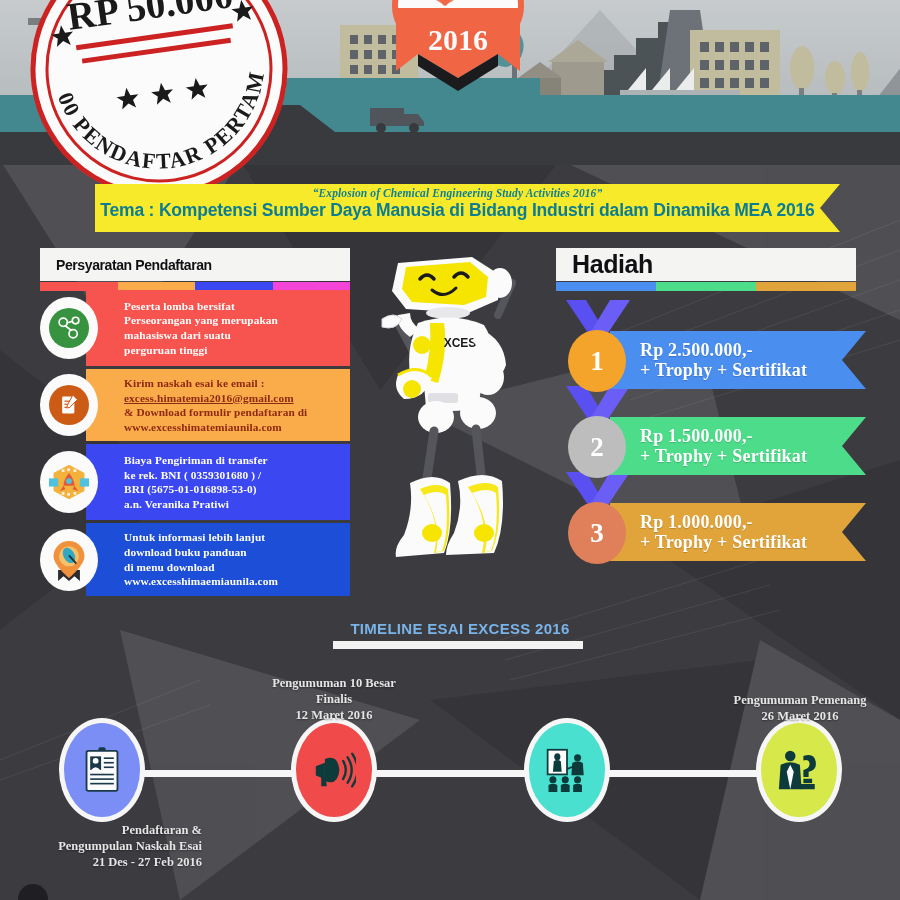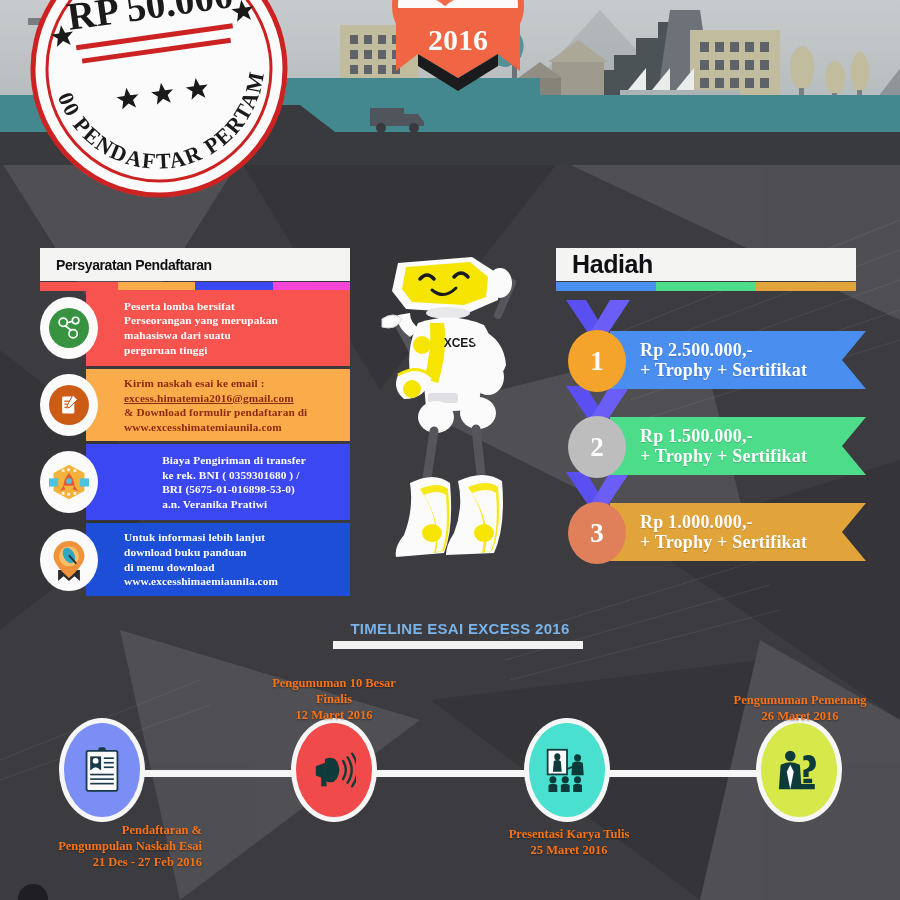--- a/index.html
+++ b/index.html
@@ -128,21 +128,21 @@
   .tl-node {
     position:absolute; width:86px; height:104px; border-radius:50%;
     background:#f6f6f6; z-index:2;
     display:flex; align-items:center; justify-content:center;
   }
   .tl-node-inner {
     width:76px; height:94px; border-radius:50%;
     display:flex; align-items:center; justify-content:center;
   }
   .tl-label {
-    position:absolute; text-align:center; color:#f97316;
+    position:absolute; text-align:center; color:#e5e5e5;
     font-family:"Liberation Serif", serif; font-weight:bold;
     font-size:12.5px; line-height:16px; z-index:3;
     text-shadow:0 1px 2px rgba(0,0,0,.4);
     white-space:nowrap;
   }
 
   .bg-poly { position:absolute; left:0; top:160px; width:900px; height:740px; z-index:0; }
 </style>
 </head>
 <body>
@@ -334,20 +334,24 @@
       <path d="M76 6 C112 6 136 29 136 60 C136 88 108 105 76 107 C44 105 16 88 16 60 C16 29 40 6 76 6 Z" fill="#fbfbfb"></path>
       <text x="76" y="34" text-anchor="middle" fill="#f2b21c" font-family="Liberation Sans, sans-serif" font-weight="bold" font-size="28" letter-spacing="-1">EXCESS</text>
       <path d="M48 28 L72 54 L62 60 L42 34 Z" fill="#f06543" opacity=".85"></path>
       <path d="M78 28 L54 54 L64 60 L84 34 Z" fill="#f06543" opacity=".85"></path>
       <path d="M14 62 L138 62 L138 125 L116 108 L76 132 L36 108 L14 125 Z" fill="#f06543"></path>
       <path d="M76 132 L116 108 L116 120 L76 145 L36 120 L36 108 Z" fill="#1b1b1e"></path>
       <text x="76" y="104" text-anchor="middle" fill="#fbfbfb" font-family="Liberation Serif, serif" font-weight="bold" font-size="30">2016</text>
     </svg>
   </div>
 
+  <div class="theme-banner">
+    <div class="theme-sub">“Explosion of Chemical Engineering Study Activities 2016”</div>
+    <div class="theme-main">Tema : Kompetensi Sumber Daya Manusia di Bidang Industri dalam Dinamika MEA 2016</div>
+  </div>
 
   <div class="sec-head" style="left:40px; top:248px; width:310px;">
     <div class="sec-title-bar">
       <span class="sec-title">Persyaratan Pendaftaran</span>
     </div>
     <div class="sec-colorbar">
       <span style="background:#f7544f"></span>
       <span style="background:#faab4a"></span>
       <span style="background:#3b47f0"></span>
       <span style="background:#f545d8"></span>
@@ -396,21 +400,21 @@
                 <line x1="11" y1="16" x2="21" y2="16"></line>
               <line x1="11" y1="20" x2="18" y2="20"></line>
             </g>
             <path d="M22 4 L28 10 L18 20 L14 21 L15 17 Z" fill="#fbfbfb" stroke="#cc5c15" stroke-width="1.3"></path>
           </svg>
         </div>
       </div>
     </div>
 
     <div class="req-row">
-      <div class="req-bar" style="background:#3b47f0; min-height:76px;justify-content:center;">
+      <div class="req-bar" style="background:#3b47f0; min-height:76px;">
         <div class="req-text" style="color:#ffffff;">
           <div>Biaya Pengiriman di transfer</div>
           <div>ke rek. BNI ( 0359301680 ) /</div>
           <div>BRI (5675-01-016898-53-0)</div>
           <div>a.n. Veranika Pratiwi</div>
         </div>
       </div>
       <div class="req-icon-wrap">
         <div class="req-icon" style="background:transparent;">
           <svg viewBox="0 0 44 44" width="42" height="42">
@@ -634,24 +638,20 @@
         <line x1="26" y1="24" x2="33" y2="21" stroke="#0d3a3a" stroke-width="2"></line>
         <circle cx="10" cy="36" r="4" fill="#0d3a3a"></circle>
         <path d="M5 42 q5 -3 10 0 l0 8 l-10 0z" fill="#0d3a3a"></path>
         <circle cx="24" cy="36" r="4" fill="#0d3a3a"></circle>
         <path d="M19 42 q5 -3 10 0 l0 8 l-10 0z" fill="#0d3a3a"></path>
         <circle cx="38" cy="36" r="4" fill="#0d3a3a"></circle>
         <path d="M33 42 q5 -3 10 0 l0 8 l-10 0z" fill="#0d3a3a"></path>
       </svg>
     </div>
   </div>
-  <div class="tl-label" style="left:469px; top:826px; width:200px;">
-    <div>Presentasi Karya Tulis</div>
-    <div>25 Maret 2016</div>
-  </div>
 
   <div class="tl-node" style="left:756px; top:718px;">
     <div class="tl-node-inner" style="background:#d7e84a;">
       <svg viewBox="0 0 50 48" width="44" height="42">
         <circle cx="15" cy="8" r="6" fill="#0d3a3a"></circle>
         <path d="M4 18 q11 -6 22 0 l2 28 l-26 0z" fill="#0d3a3a"></path>
         <path d="M15 18 l4 8 l-4 20 l-4 -20z" fill="#fbfbfb"></path>
         <path d="M30 8 q12 -4 14 6 q2 10 -8 12 l0 6 l-6 0 l0 -8 q8 -2 7 -8 q-1 -5 -7 -3z" fill="#0d3a3a"></path>
         <rect x="30" y="34" width="10" height="5" fill="#0d3a3a"></rect>
         <rect x="27" y="40" width="16" height="6" fill="#0d3a3a"></rect>

